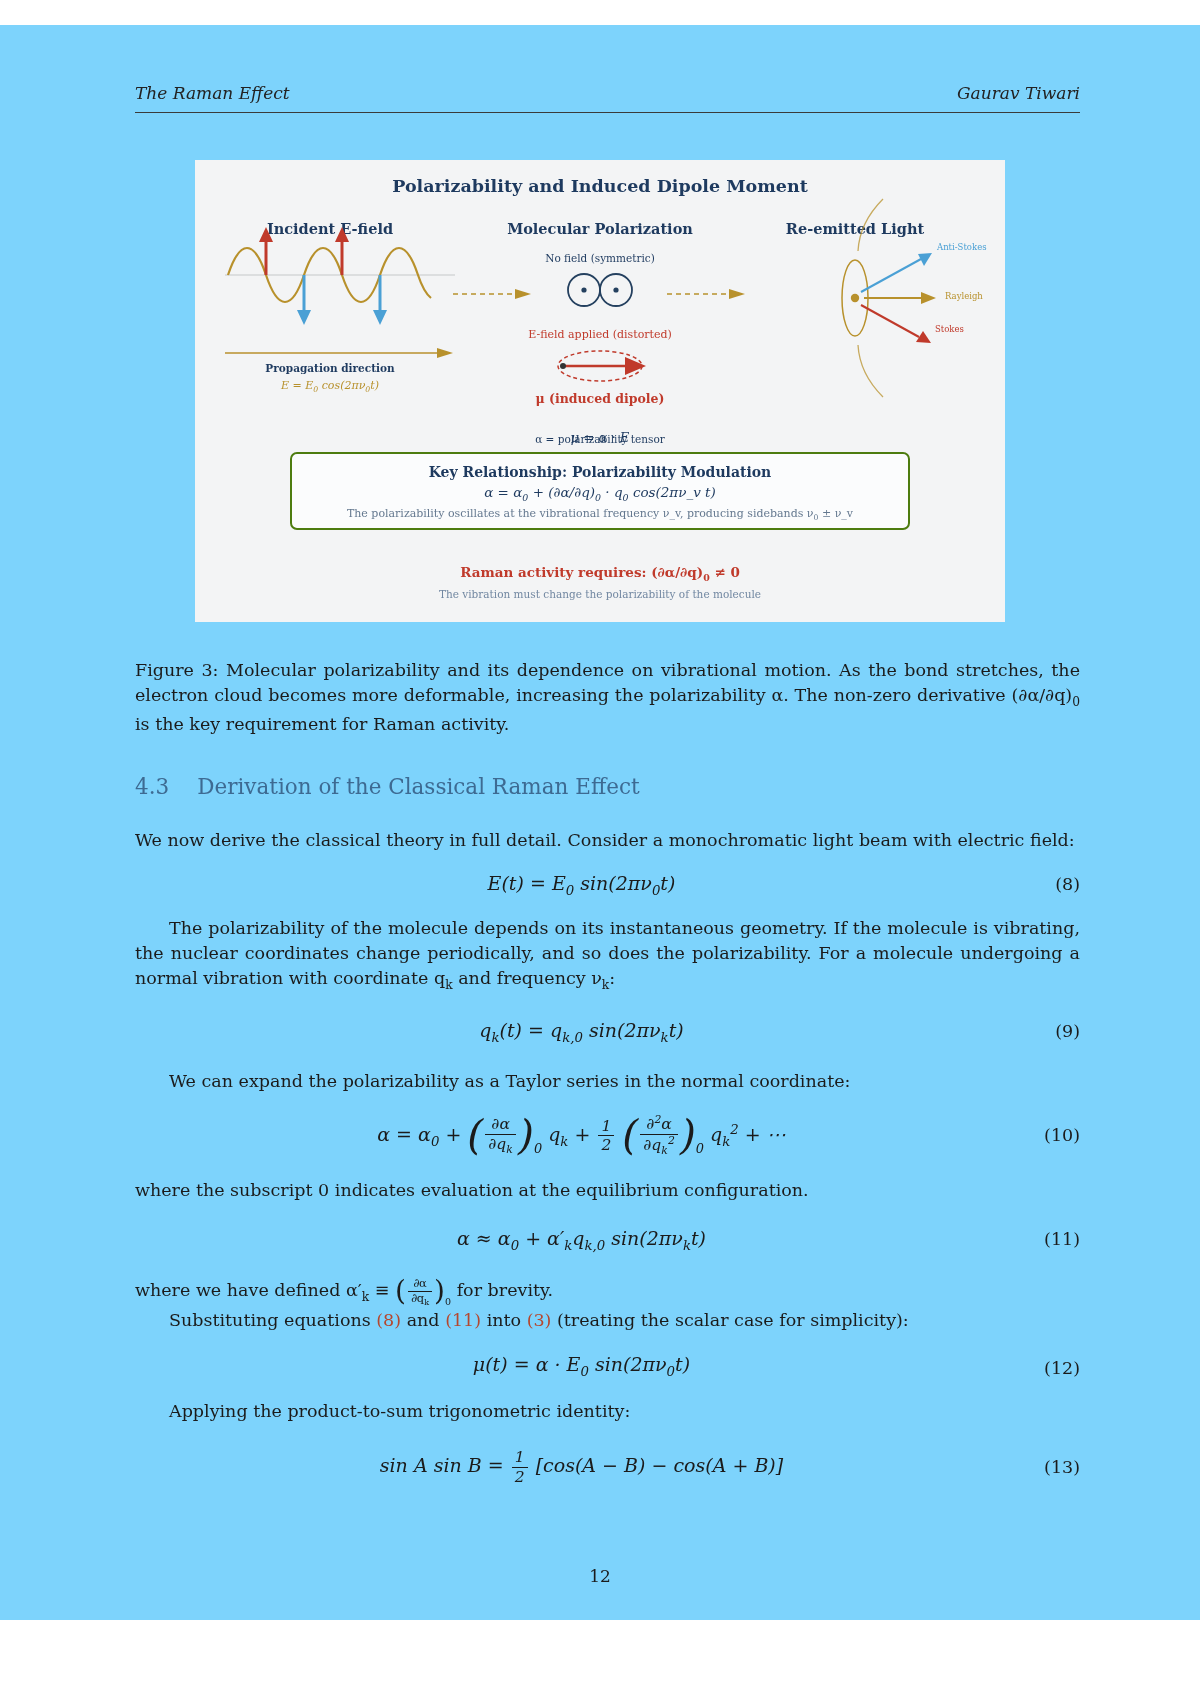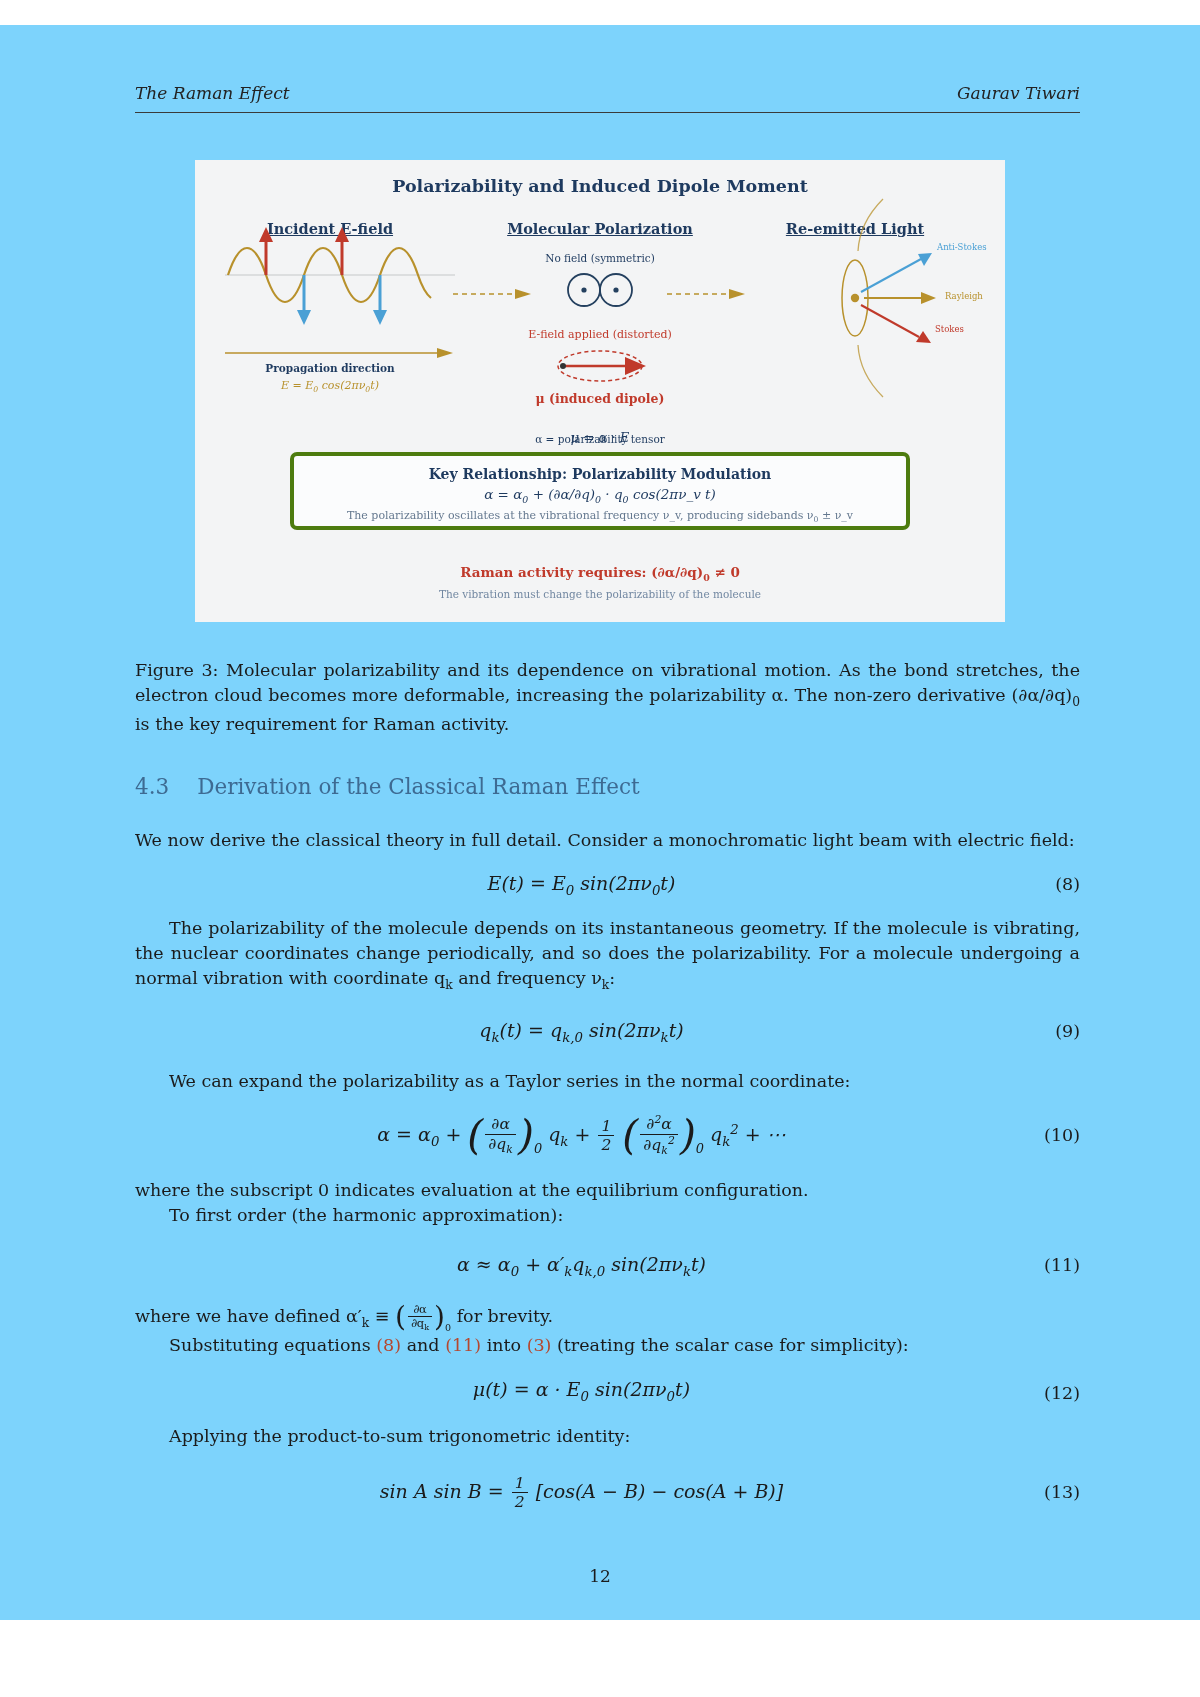--- a/index.html
+++ b/index.html
@@ -10,29 +10,29 @@
   html,body{background:#fff;}
   .page{position:relative;width:1200px;height:1595px;background:#7dd3fc;overflow:hidden;
         font-family:"DejaVu Serif", serif;color:var(--text);margin-top:25px;}
   
   .hdr{position:absolute;left:135px;top:58px;width:945px;display:flex;justify-content:space-between;
        border-bottom:1.6px solid #3a3a3a;padding-bottom:9px;font-style:italic;font-size:17px;color:#222;}
   
   .panel{position:absolute;left:195px;top:135px;width:810px;height:462px;background:var(--panel_bg);}
   .panel .ftitle{position:absolute;top:16px;left:0;width:100%;text-align:center;
        font-size:17.5px;font-weight:bold;color:var(--navy);}
-  .colhdr{position:absolute;font-size:14.5px;font-weight:bold;color:var(--navy);text-align:center;transform:translateX(-50%);text-decoration:underline;}
+  .colhdr{position:absolute;font-size:14.5px;font-weight:bold;color:var(--navy);text-align:center;transform:translateX(-50%);}
   .smalllab{position:absolute;font-size:10.5px;color:var(--navy);text-align:center;transform:translateX(-50%);white-space:nowrap;}
   .redlab{position:absolute;font-size:11px;color:var(--red);text-align:center;transform:translateX(-50%);white-space:nowrap;}
   .redbold{position:absolute;font-size:12.5px;font-weight:bold;color:var(--red);text-align:center;transform:translateX(-50%);white-space:nowrap;}
   .navyeq{position:absolute;font-size:13px;font-style:italic;color:var(--navy);text-align:center;transform:translateX(-50%);white-space:nowrap;}
   .goldlab{position:absolute;font-size:11px;font-style:italic;color:var(--gold);text-align:center;transform:translateX(-50%);white-space:nowrap;}
   .scatlab{position:absolute;font-size:8.5px;white-space:nowrap;}
   .keybox{position:absolute;left:95px;top:292px;width:620px;height:78px;background:#fbfcfd;
-       border:4px solid #4d7c0f;border-radius:7px;text-align:center;}
+       border:2px solid #4d7c0f;border-radius:7px;text-align:center;}
   .keybox .kt{margin-top:10px;font-size:14px;font-weight:bold;color:var(--navy);}
   .keybox .ke{margin-top:4px;font-size:13.5px;font-style:italic;color:var(--navy);}
   .keybox .kn{margin-top:4px;font-size:11px;color:var(--muted);}
   .reqnote{position:absolute;font-size:10.5px;color:#7187a1;text-align:center;transform:translateX(-50%);white-space:nowrap;}
   
   .content{position:absolute;left:135px;top:633px;width:945px;font-size:17.5px;line-height:1.45;}
   .content p{text-align:justify;}
   .ind{text-indent:34px;}
   .sechead{margin:34px 0 26px 0;font-size:21.5px;color:var(--steel);}
   .sechead .num{margin-right:28px;}
@@ -193,21 +193,20 @@
         <span class="bp">(</span><span class="frac">
             <span class="num">∂<sup>2</sup>α</span>
             <span class="den">∂q<sub>k</sub><sup>2</sup></span>
           </span><span class="bp">)</span><span class="psub">0</span>
         <span>q<sub>k</sub><sup>2</sup> + ⋯</span>
       </span>
       <span class="eqn">(10)</span>
     </div>
 
     <p>where the subscript 0 indicates evaluation at the equilibrium configuration.</p>
-    <p class="ind">To first order (the harmonic approximation):</p>
 
     <div class="eq" style="margin:22px 0;">
       <span class="eqc">α ≈ α<sub>0</sub> + α′<sub>k</sub>q<sub>k,0</sub> sin(2πν<sub>k</sub>t)</span>
       <span class="eqn">(11)</span>
     </div>
 
     <p>
       <span>where we have defined α′<sub>k</sub> ≡</span>
       <span class="inlinefrac"><span class="bp" style="font-size:2em;">(</span><span class="frac">
             <span class="num">∂α</span>

